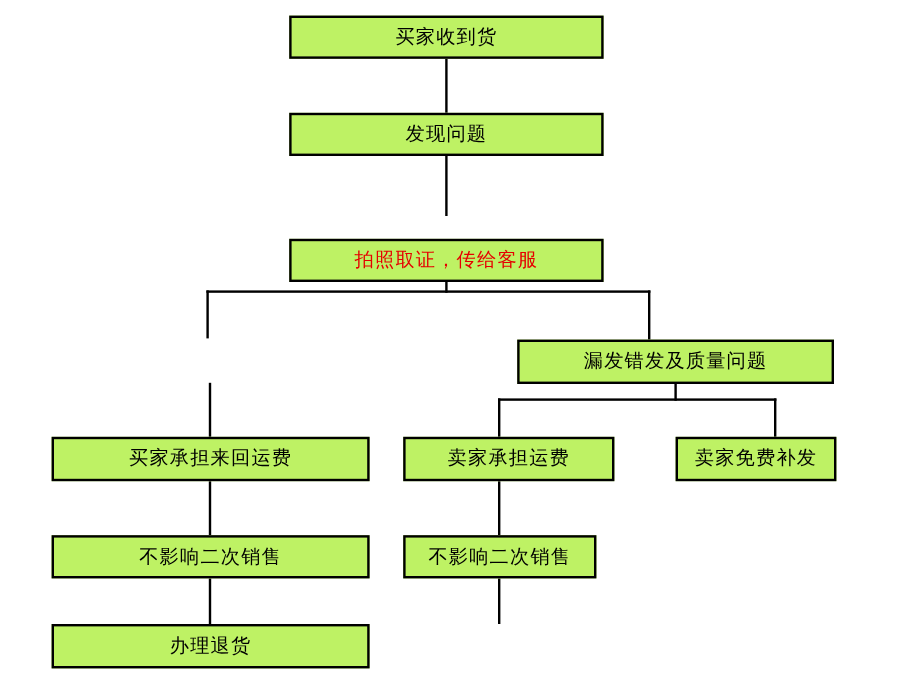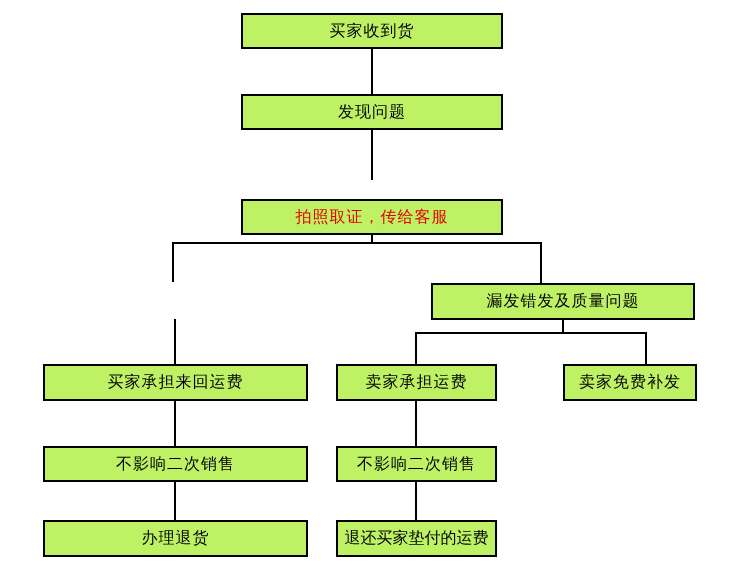--- a/index.html
+++ b/index.html
@@ -28,21 +28,21 @@
     position: absolute;
     background: #000000;
   }
   
   .n0  { left:241px; top:13px;  width:262px; height:36px; }
   .n1  { left:241px; top:94px;  width:262px; height:36px; }
   .n2  { left:241px; top:180px; width:262px; height:36px;margin-top:19px; }
   .n3  { left:43px;  top:282px; width:265px; height:37px; }
   .n4  { left:431px; top:283px; width:264px; height:37px; }
   .n5  { left:43px;  top:364px; width:265px; height:37px; }
-  .n6  { left:336px; top:364px; width:161px; height:37px; }
+  .n6  { left:336px; top:364px; width:176px; height:37px; }
   .n7  { left:563px; top:364px; width:134px; height:37px; }
   .n8  { left:43px;  top:446px; width:265px; height:36px; }
   .n9  { left:336px; top:446px; width:161px; height:36px; }
   .n10 { left:43px;  top:520px; width:265px; height:37px; }
   .n11 { left:336px; top:520px; width:161px; height:37px; letter-spacing:0; }
   
   .l1  { left:371px; top:49px;  width:2px;   height:45px; }
   .l2  { left:371px; top:130px; width:2px;   height:50px; }
   .l3  { left:371px; top:216px; width:2px;   height:28px; }
   .l4  { left:172px; top:242px; width:370px; height:2px;  }
@@ -82,15 +82,14 @@
   <div class="node n0">买家收到货</div>
   <div class="node n1">发现问题</div>
   <div class="node n2" style="color: rgb(230, 0, 0);">拍照取证，传给客服</div>
   <div class="node n4">漏发错发及质量问题</div>
   <div class="node n5">买家承担来回运费</div>
   <div class="node n6">卖家承担运费</div>
   <div class="node n7">卖家免费补发</div>
   <div class="node n8">不影响二次销售</div>
   <div class="node n9">不影响二次销售</div>
   <div class="node n10">办理退货</div>
-  <div class="node n11">退还买家垫付的运费</div>
 
 </div>
 
 </body></html>

